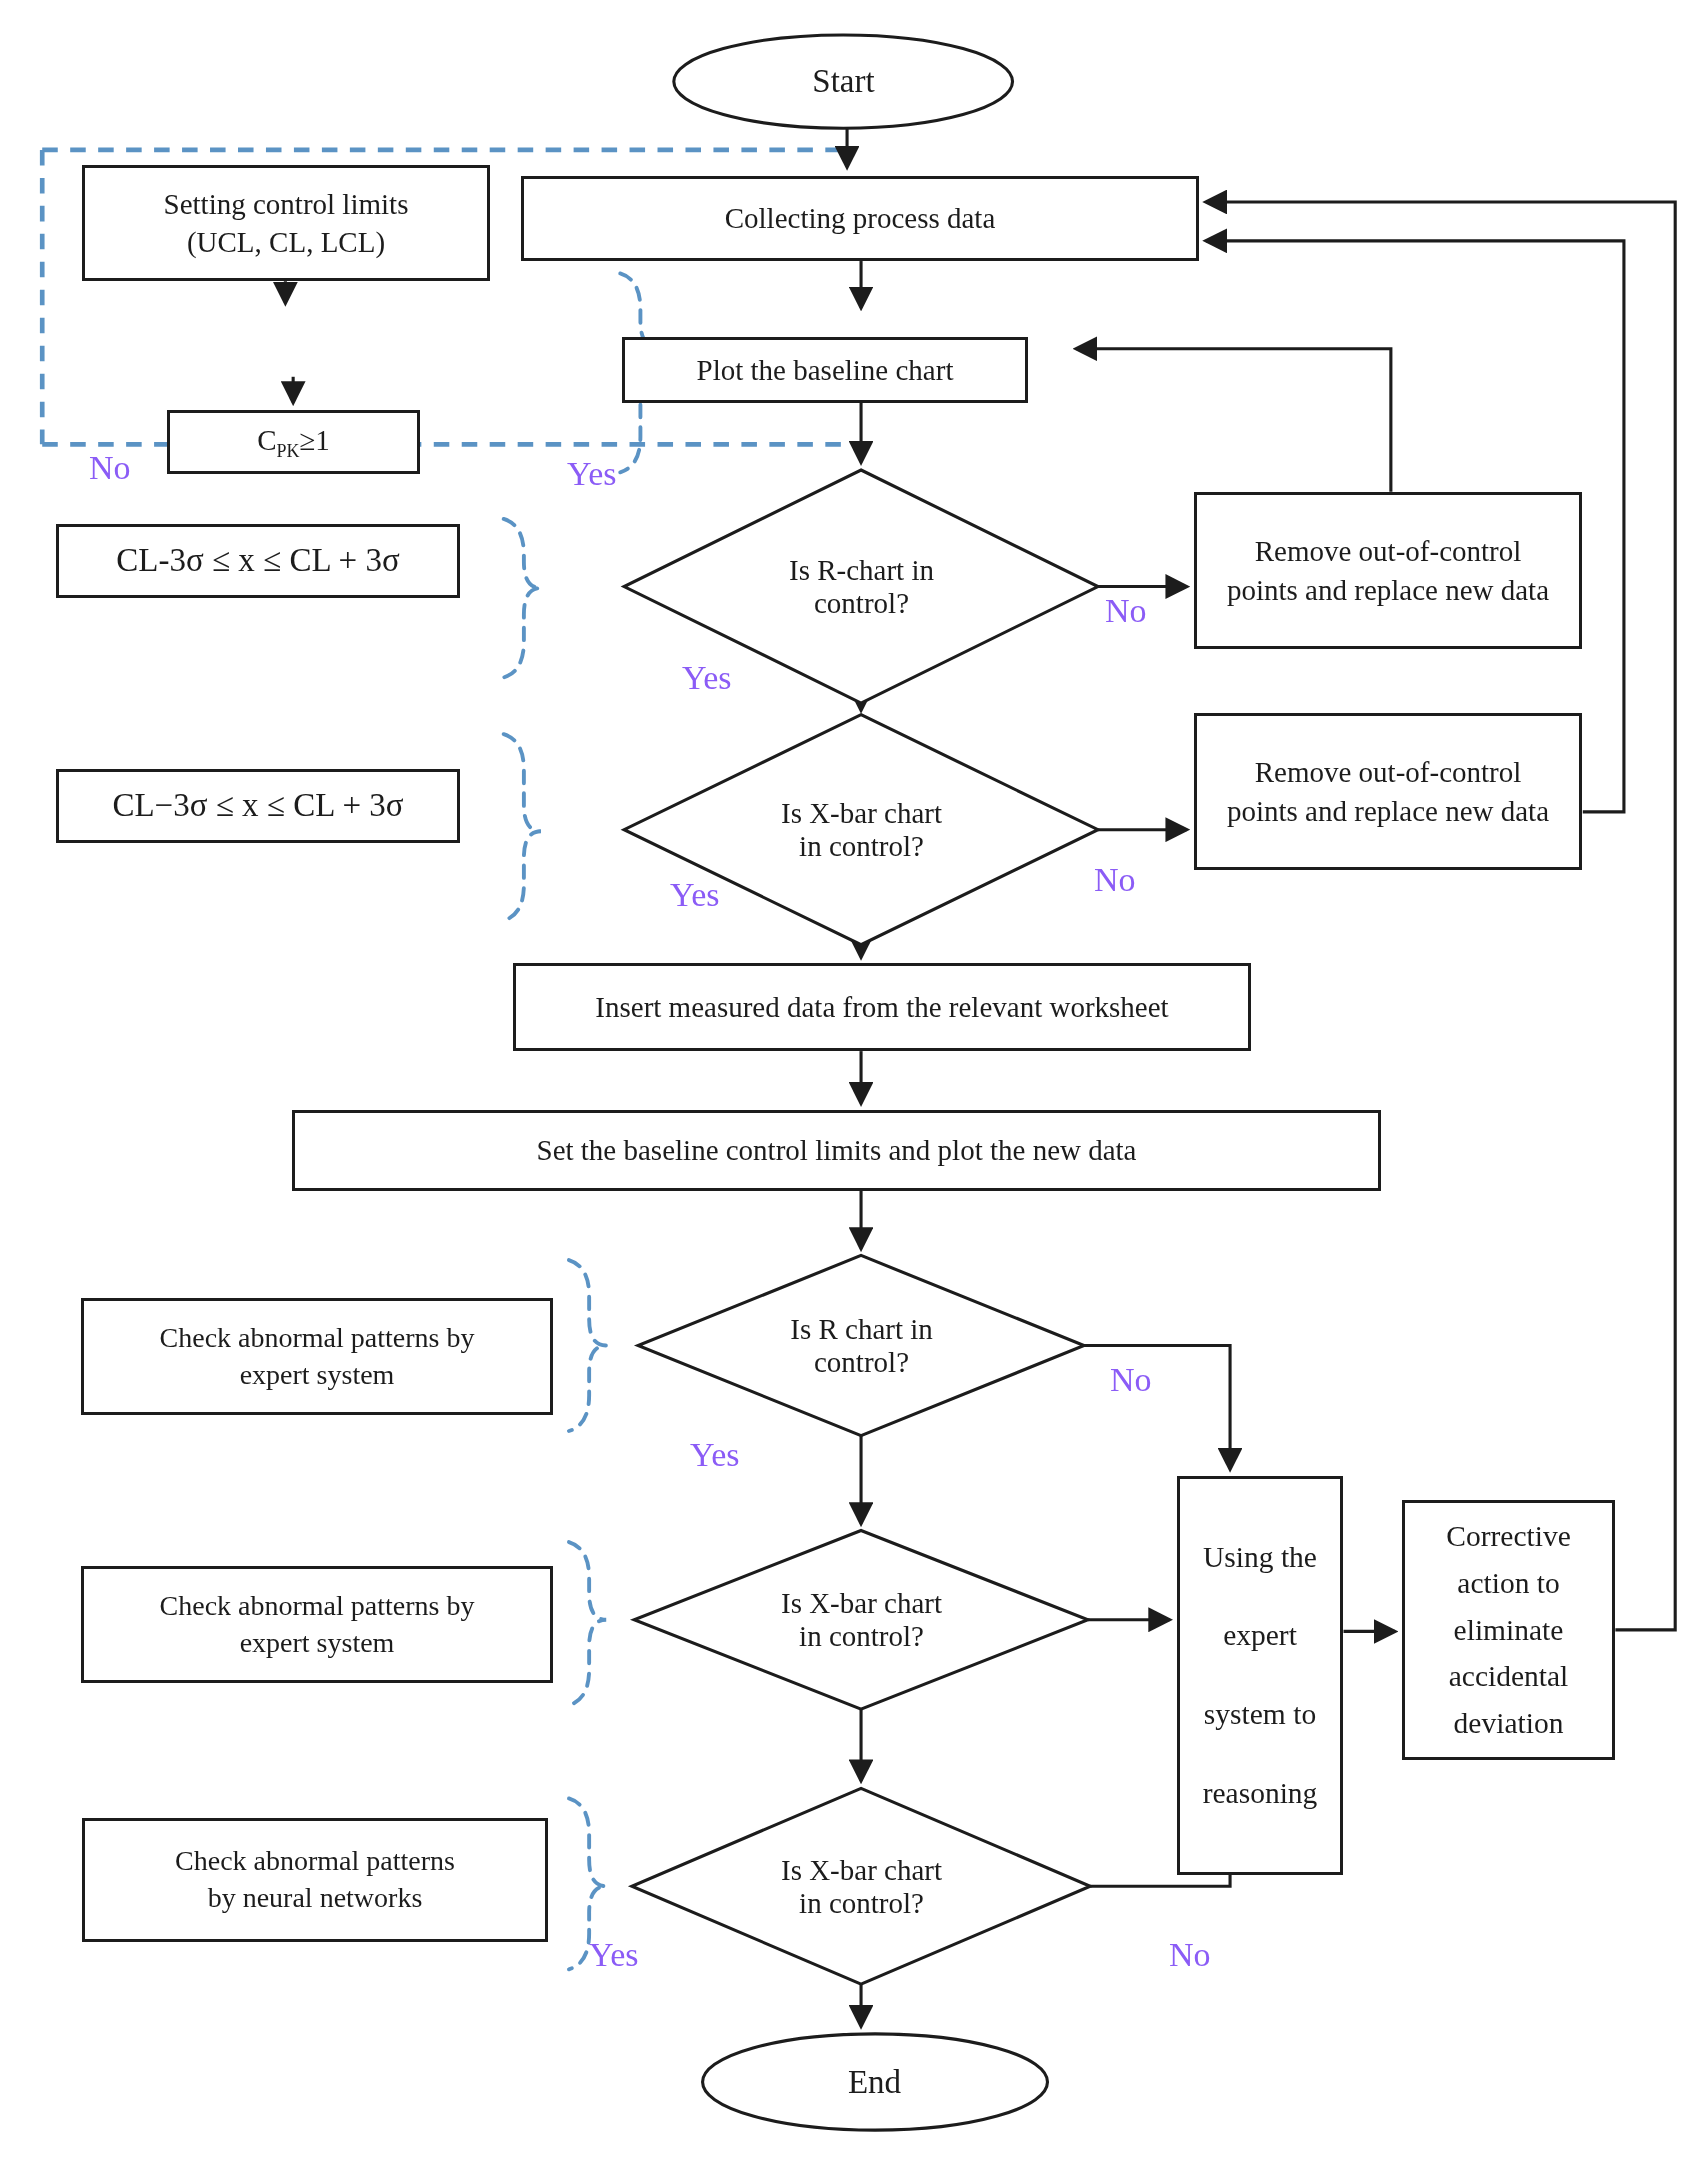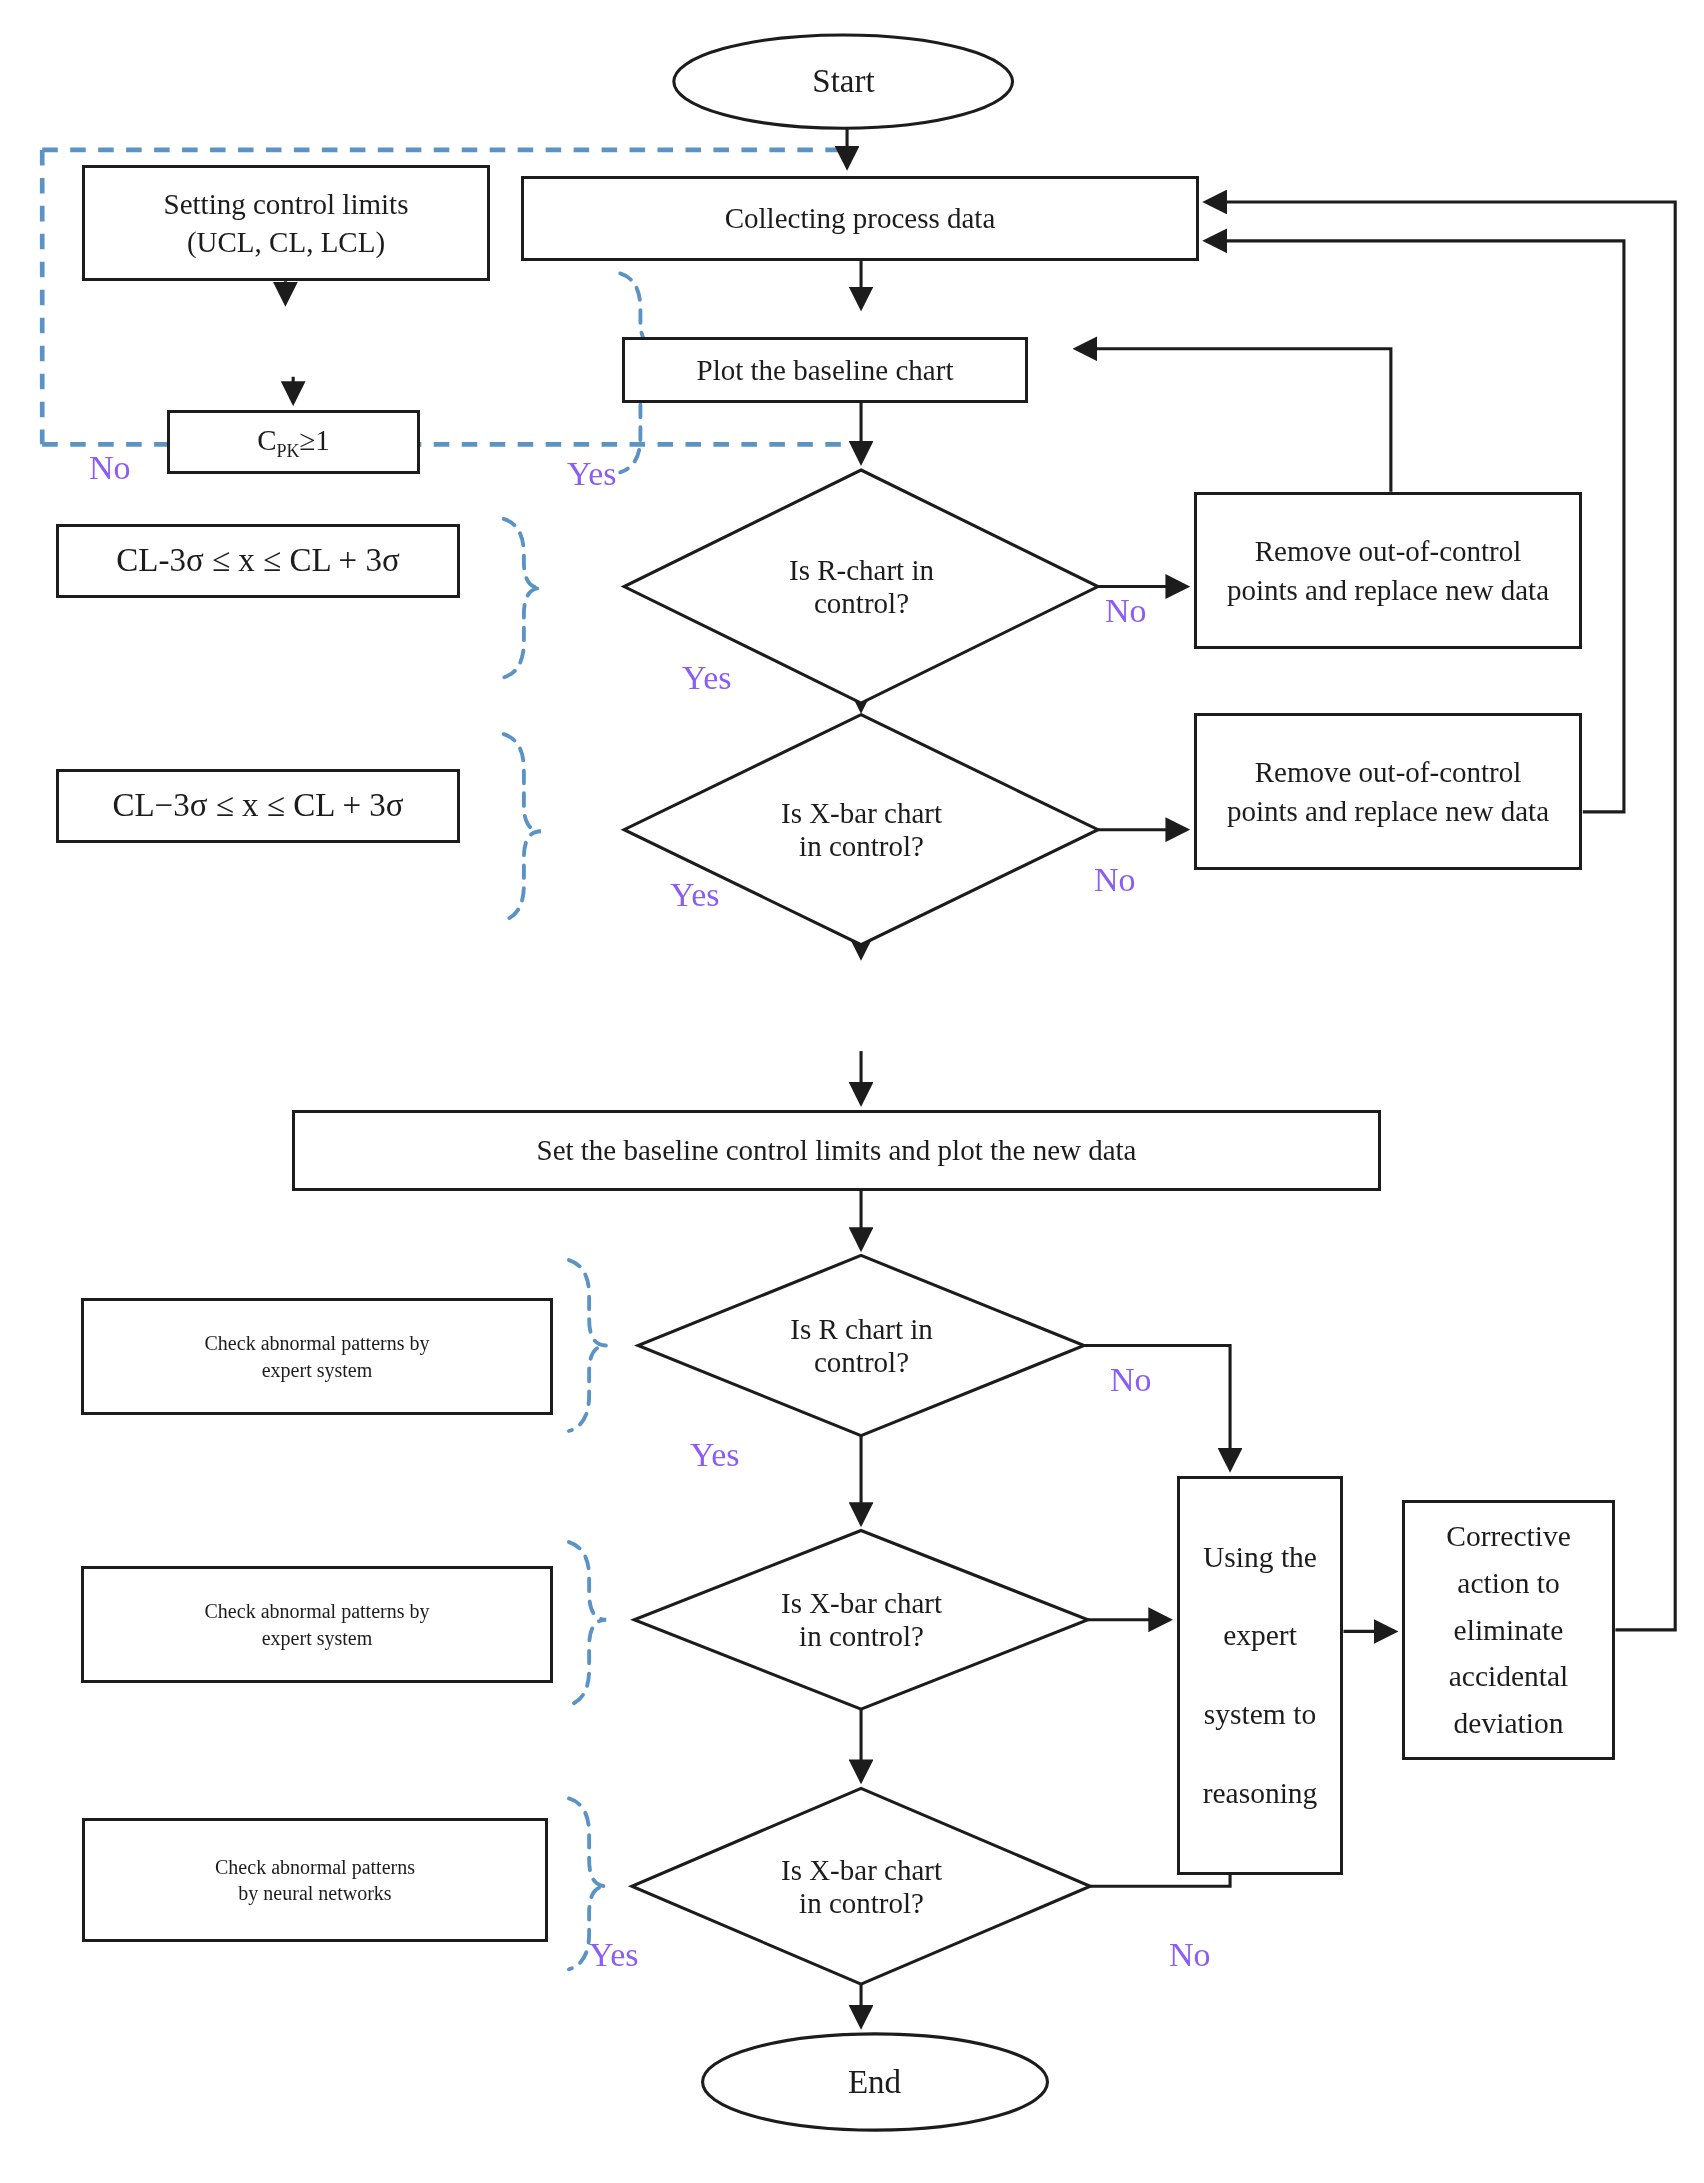--- a/index.html
+++ b/index.html
@@ -5,21 +5,21 @@
   html,body{margin:0;padding:0;background:#ffffff;}
   #page{position:relative;width:1705px;height:2183px;background:#ffffff;
         font-family:"Liberation Serif","DejaVu Serif",serif;color:#1c1c1c;overflow:hidden;}
   #wires{position:absolute;left:0;top:0;width:1705px;height:2183px;}
   .node{position:absolute;background:#ffffff;border:3.1px solid #1c1c1c;
         display:flex;flex-direction:column;align-items:center;justify-content:center;
         text-align:center;box-sizing:border-box;line-height:1.32;}
   .node .ln{white-space:nowrap;}
   .ovaltext,.dtext{position:absolute;display:flex;flex-direction:column;align-items:center;
         justify-content:center;text-align:center;box-sizing:border-box;}
-  .fs40{font-size:29px;} .fs38{font-size:29.5px;} .fs36{font-size:20px;} .fs42{font-size:33px;}
+  .fs40{font-size:29px;} .fs38{font-size:29.5px;} .fs36{font-size:28px;} .fs42{font-size:33px;}
   .lbl{position:absolute;font-size:34px;color:#8b5cf6;}
   sub{font-size:0.62em;}
 </style>
 </head>
 <body>
 
 <div id="page">
 
   <svg id="wires" viewBox="0 0 2194 2810" xmlns="http://www.w3.org/2000/svg">
     <defs>
@@ -101,20 +101,23 @@
   </div>
 
   <div class="node fs40" style="left:1194px;top:713px;width:388px;height:157px;padding:4.7px 22px;">
     <span>Remove out-of-control points and replace new data</span>
   </div>
 
   <div class="node fs42" style="left:56px;top:769px;width:404px;height:74px;">
     <span class="ln">CL−3σ ≤ x ≤ CL + 3σ</span>
   </div>
 
+  <div class="node fs40" style="left:513px;top:963px;width:738px;height:88px;align-items:center;">
+    <span>Insert measured data from the relevant worksheet</span>
+  </div>
 
   <div class="node fs40" style="left:292px;top:1110px;width:1089px;height:81px;">
     <span>Set the baseline control limits and plot the new data</span>
   </div>
 
   <div class="node fs36" style="left:81px;top:1298px;width:472px;height:117px;">
     <span class="ln">Check abnormal patterns by</span>
     <span class="ln">expert system</span>
   </div>
 

